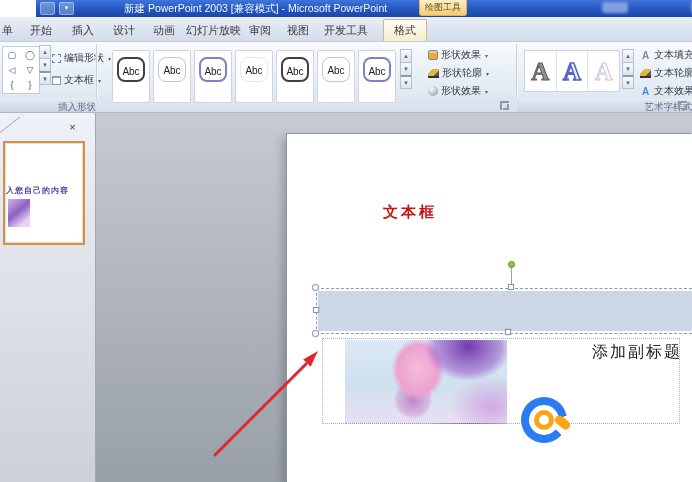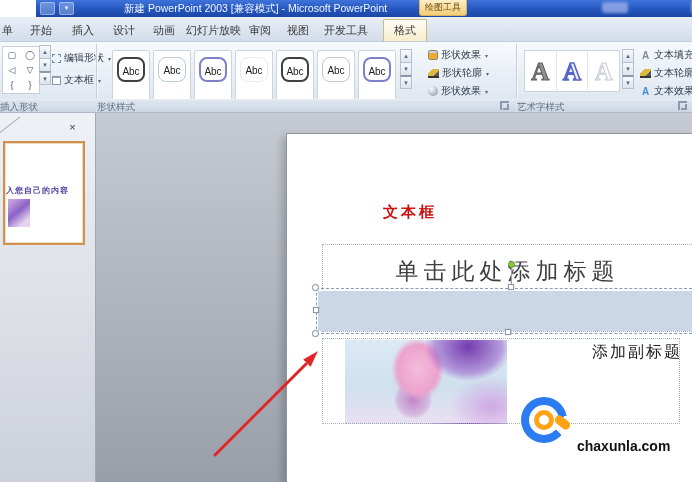--- a/index.html
+++ b/index.html
@@ -25,21 +25,21 @@
     background:linear-gradient(#e9eef6,#d3dceb);border-bottom:1px solid #c2cbdb;box-sizing:border-box;}
   .tab{position:absolute;top:6px;font-size:11px;color:#3a3a3a;white-space:nowrap;cursor:default;}
   .tab.active{top:2px;height:22px;width:44px;text-align:center;line-height:21px;
     background:linear-gradient(#fffdf6,#f8edcc);border:1px solid #ccbc84;border-bottom:none;
     border-radius:2px 2px 0 0;box-sizing:border-box;}
 
   
   .ribbon{position:absolute;left:0;top:42px;width:692px;height:71px;
     background:linear-gradient(#f7fafd,#e4ebf4 65%,#d9e1ed);border-bottom:1px solid #aeb8c8;box-sizing:border-box;}
   .gsep{position:absolute;top:2px;height:54px;width:1px;background:#c5cfdd;box-shadow:1px 0 0 #f6f9fc;}
-  .glabel{position:absolute;top:57px;height:13px;font-size:9.5px;color:#5f7081;text-align:left;
+  .glabel{position:absolute;top:57px;height:13px;font-size:9.5px;color:#5f7081;text-align:right;
     line-height:13px;background:linear-gradient(#dfe6f0,#ccd6e4);border-top:1px solid #e9eef6;box-sizing:border-box;}
   .launcher{position:absolute;top:59px;width:9px;height:9px;box-sizing:border-box;
     border-top:2px solid #8b99ab;border-left:2px solid #8b99ab;}
   .launcher::after{content:"";position:absolute;right:0;bottom:0;width:4px;height:4px;
     border-right:2px solid #8b99ab;border-bottom:2px solid #8b99ab;}
 
   .mini-gallery{position:absolute;left:2px;top:4px;width:36px;height:46px;background:#fff;
     border:1px solid #c5cedd;display:grid;grid-template-columns:1fr 1fr;place-items:center;
     font-size:9px;color:#3e5a7c;}
   .scol{position:absolute;display:flex;flex-direction:column;}
@@ -239,21 +239,20 @@
     <div class="vbtn" style="left:428px;top:23px">
       <span class="ic-outline"></span>
       <span>形状轮廓</span>
       <span class="caret">▾</span>
     </div>
     <div class="vbtn" style="left:428px;top:41px">
       <span class="ic-effects"></span>
       <span>形状效果</span>
       <span class="caret">▾</span>
     </div>
-    <div class="glabel" style="left:97px;width:419px">形状样式</div>
     <div class="launcher" style="left:500px"></div>
 
     <div class="gsep" style="left:516px"></div>
 
     <div class="wa-frame">
       <div class="wa-cell">
           <span class="bigA a-gray">A</span>
         </div>
       <div class="wa-cell">
           <span class="bigA a-blue">A</span>
@@ -293,23 +292,20 @@
     <div class="panel-close">×</div>
     <div class="thumb">
       <div class="thumb-text">入您自己的内容</div>
       <div class="thumb-img"></div>
     </div>
   </div>
 
   <div class="slide">
     <div class="annotation-red">文本框</div>
 
-    <div class="ph-title">
-      <div class="ph-title-text">单击此处添加标题</div>
-    </div>
 
     <div class="ph-sub"></div>
     <div class="ph-sub-text">添加副标题</div>
     <div class="slide-img"></div>
 
     <div class="hl"></div>
     <div class="selbox"></div>
 
     <div class="rot-line"></div>
     <div class="rot-handle"></div>
@@ -324,15 +320,14 @@
     <line x1="215" y1="342" x2="306" y2="251" stroke="#e02626" stroke-width="3" stroke-linecap="round"></line>
     <polygon points="318,238 310.6,253.8 303.2,246.4" fill="#e02626"></polygon>
   </svg>
 
   <div class="wm-icon">
     <div class="wm-ring"></div>
     <div class="wm-white"></div>
     <div class="wm-orange"></div>
     <div class="wm-handle"></div>
   </div>
-  <div class="wm-domain watermark">chaxunla.com</div>
 
 </div>
 
 </body></html>

